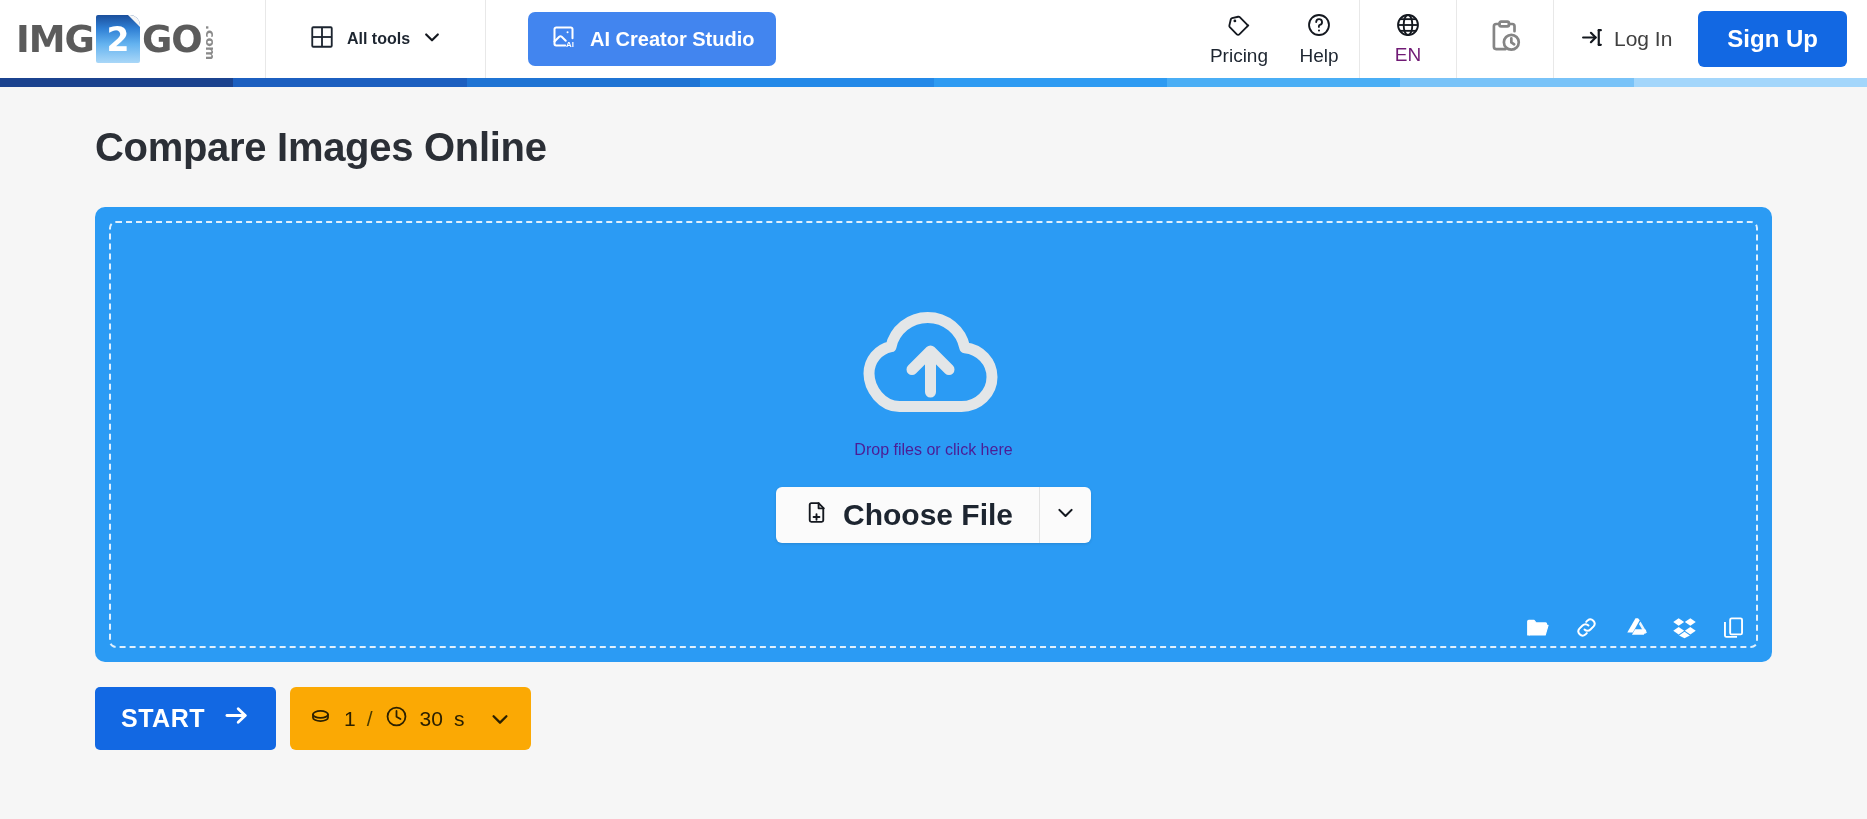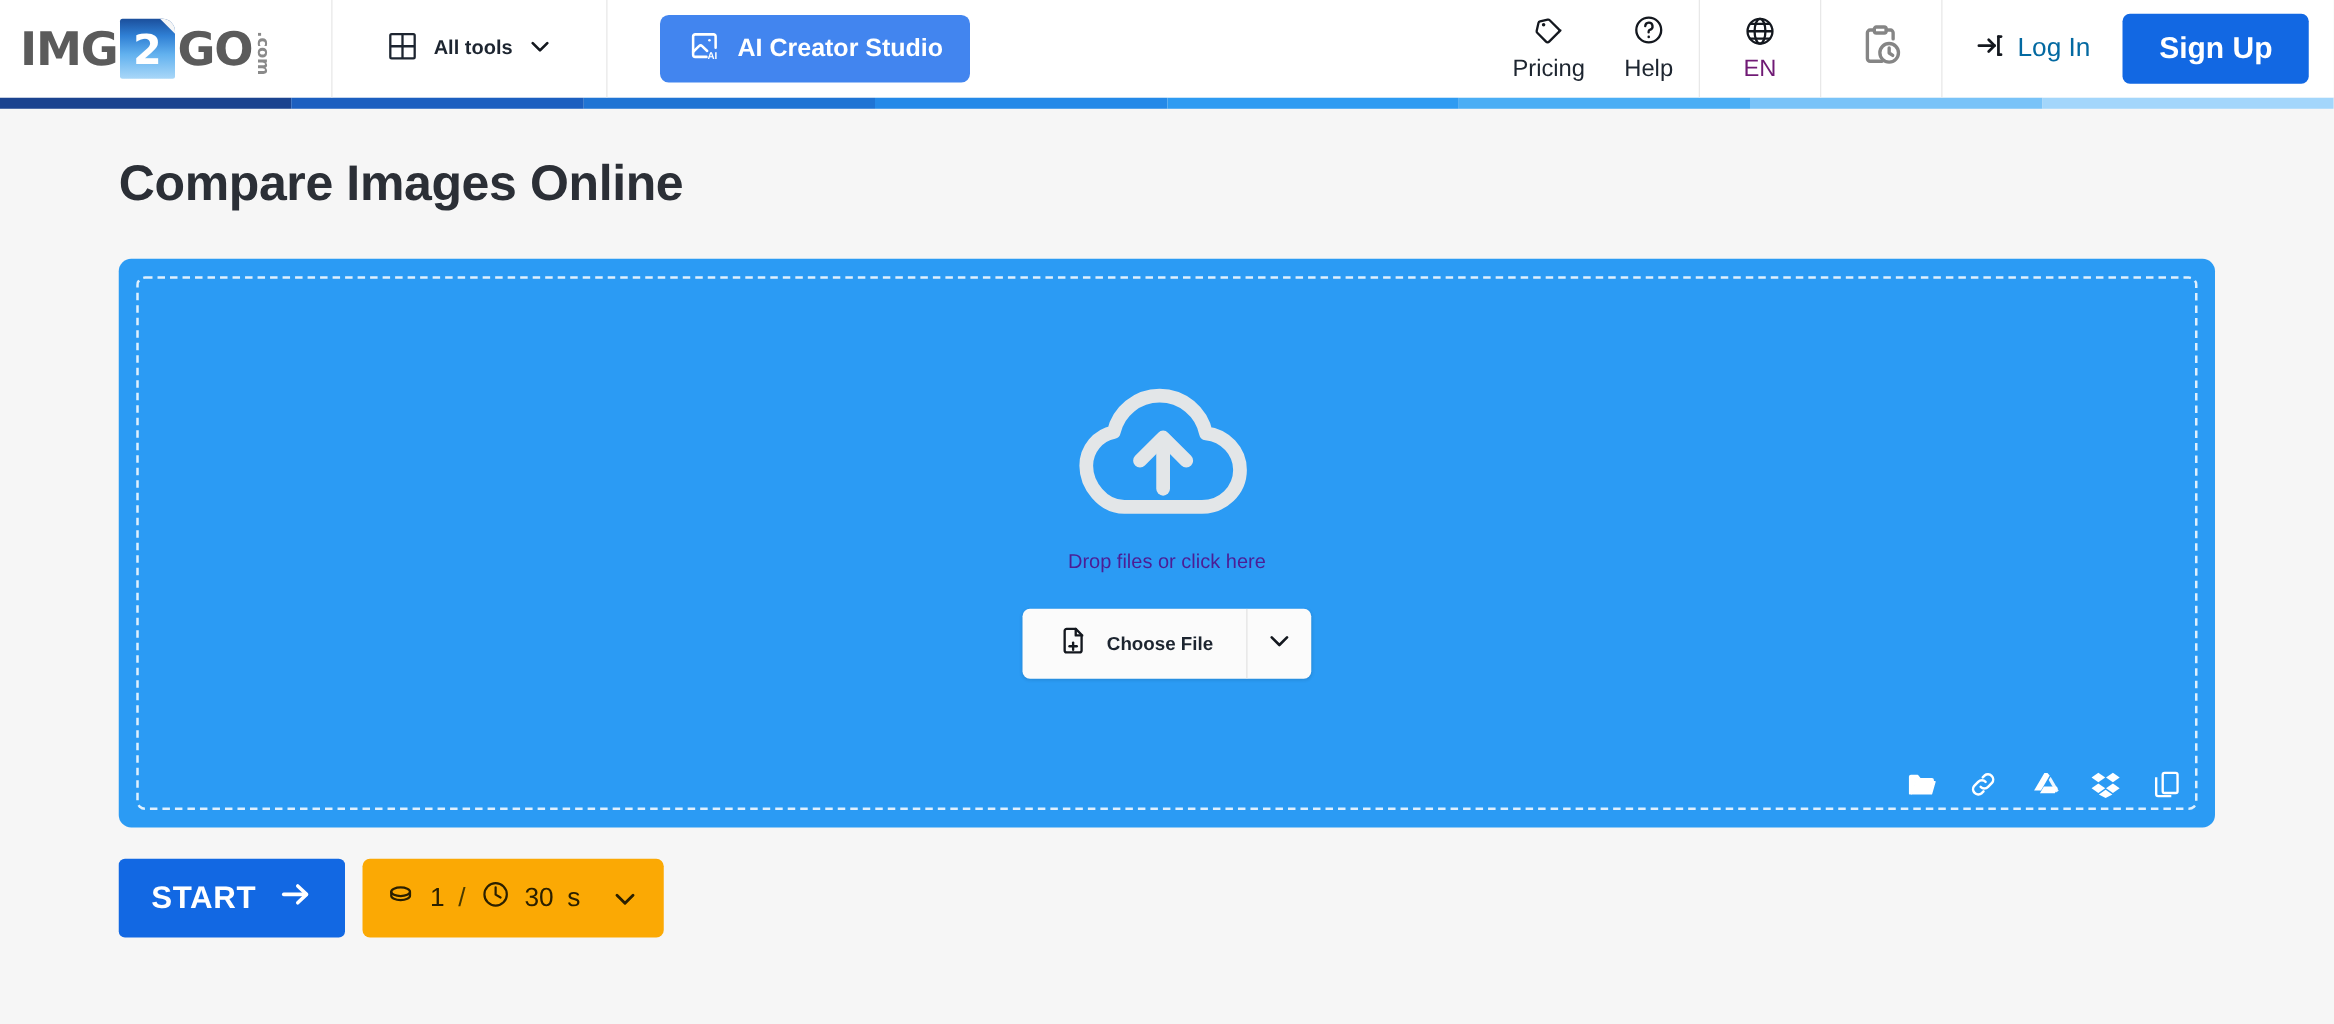--- a/index.html
+++ b/index.html
@@ -170,21 +170,21 @@
 
   .hdr-login {
     display: flex;
     align-items: center;
     gap: 9px;
     padding: 0 26px;
     cursor: pointer;
   }
   .hdr-login .lbl {
     font-size: 21px;
-    color: #0369a1;
+    color: #404040;
   }
 
   .hdr-signup {
     display: flex;
     align-items: center;
     padding-right: 20px;
   }
   .signup-btn {
     background: #1268e3;
     color: #fff;
@@ -261,21 +261,21 @@
     overflow: hidden;
   }
   .cf-main {
     display: flex;
     align-items: center;
     gap: 14px;
     padding: 0 26px 0 28px;
     cursor: pointer;
   }
   .cf-main .lbl {
-    font-size: 15px;
+    font-size: 30px;
     font-weight: 600;
     color: #1d2530;
   }
   .cf-arrow {
     width: 52px;
     display: flex;
     align-items: center;
     justify-content: center;
     border-left: 1px solid #e3e3e3;
     cursor: pointer;

